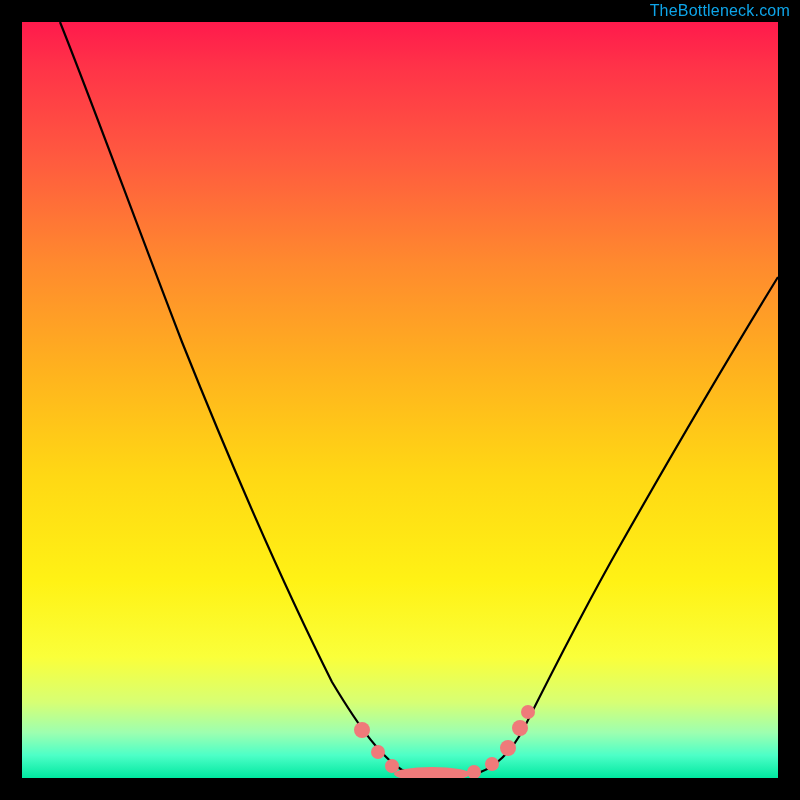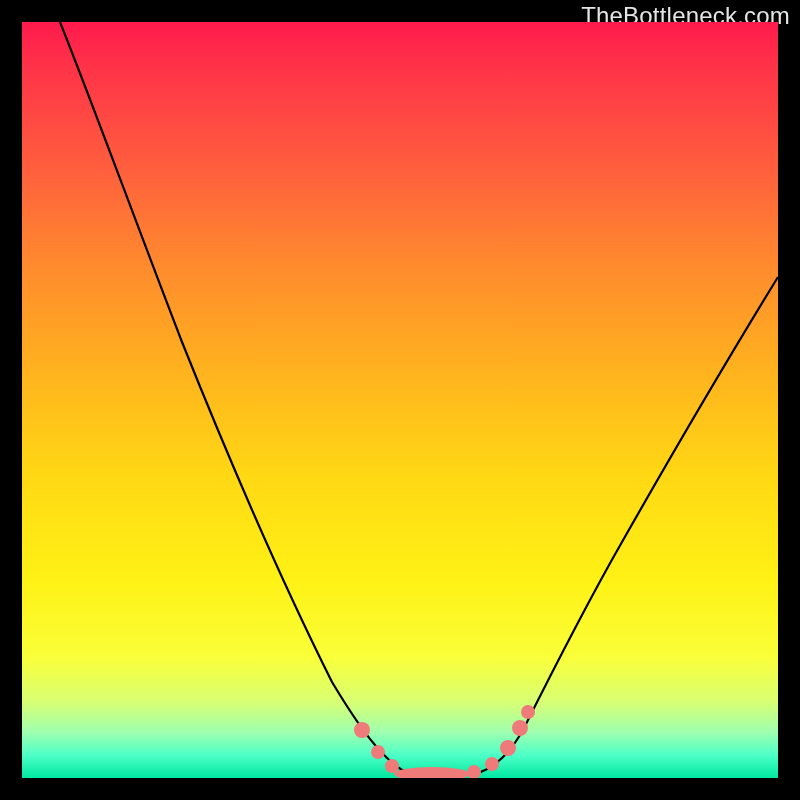--- a/index.html
+++ b/index.html
@@ -44,22 +44,22 @@
     );
   }
   .curve {
     position: absolute;
     inset: 0;
   }
   .watermark {
     position: absolute;
     top: 2px;
     right: 10px;
-    color: #e5e5e5;
-    font-size: 24px;
+    color: #0ea5e9;
+    font-size: 16px;
     letter-spacing: 0.2px;
     user-select: none;
   }
 </style>
 </head>
 <body>
 
 <div class="frame">
   <div class="watermark">TheBottleneck.com</div>
   <div class="plot">

